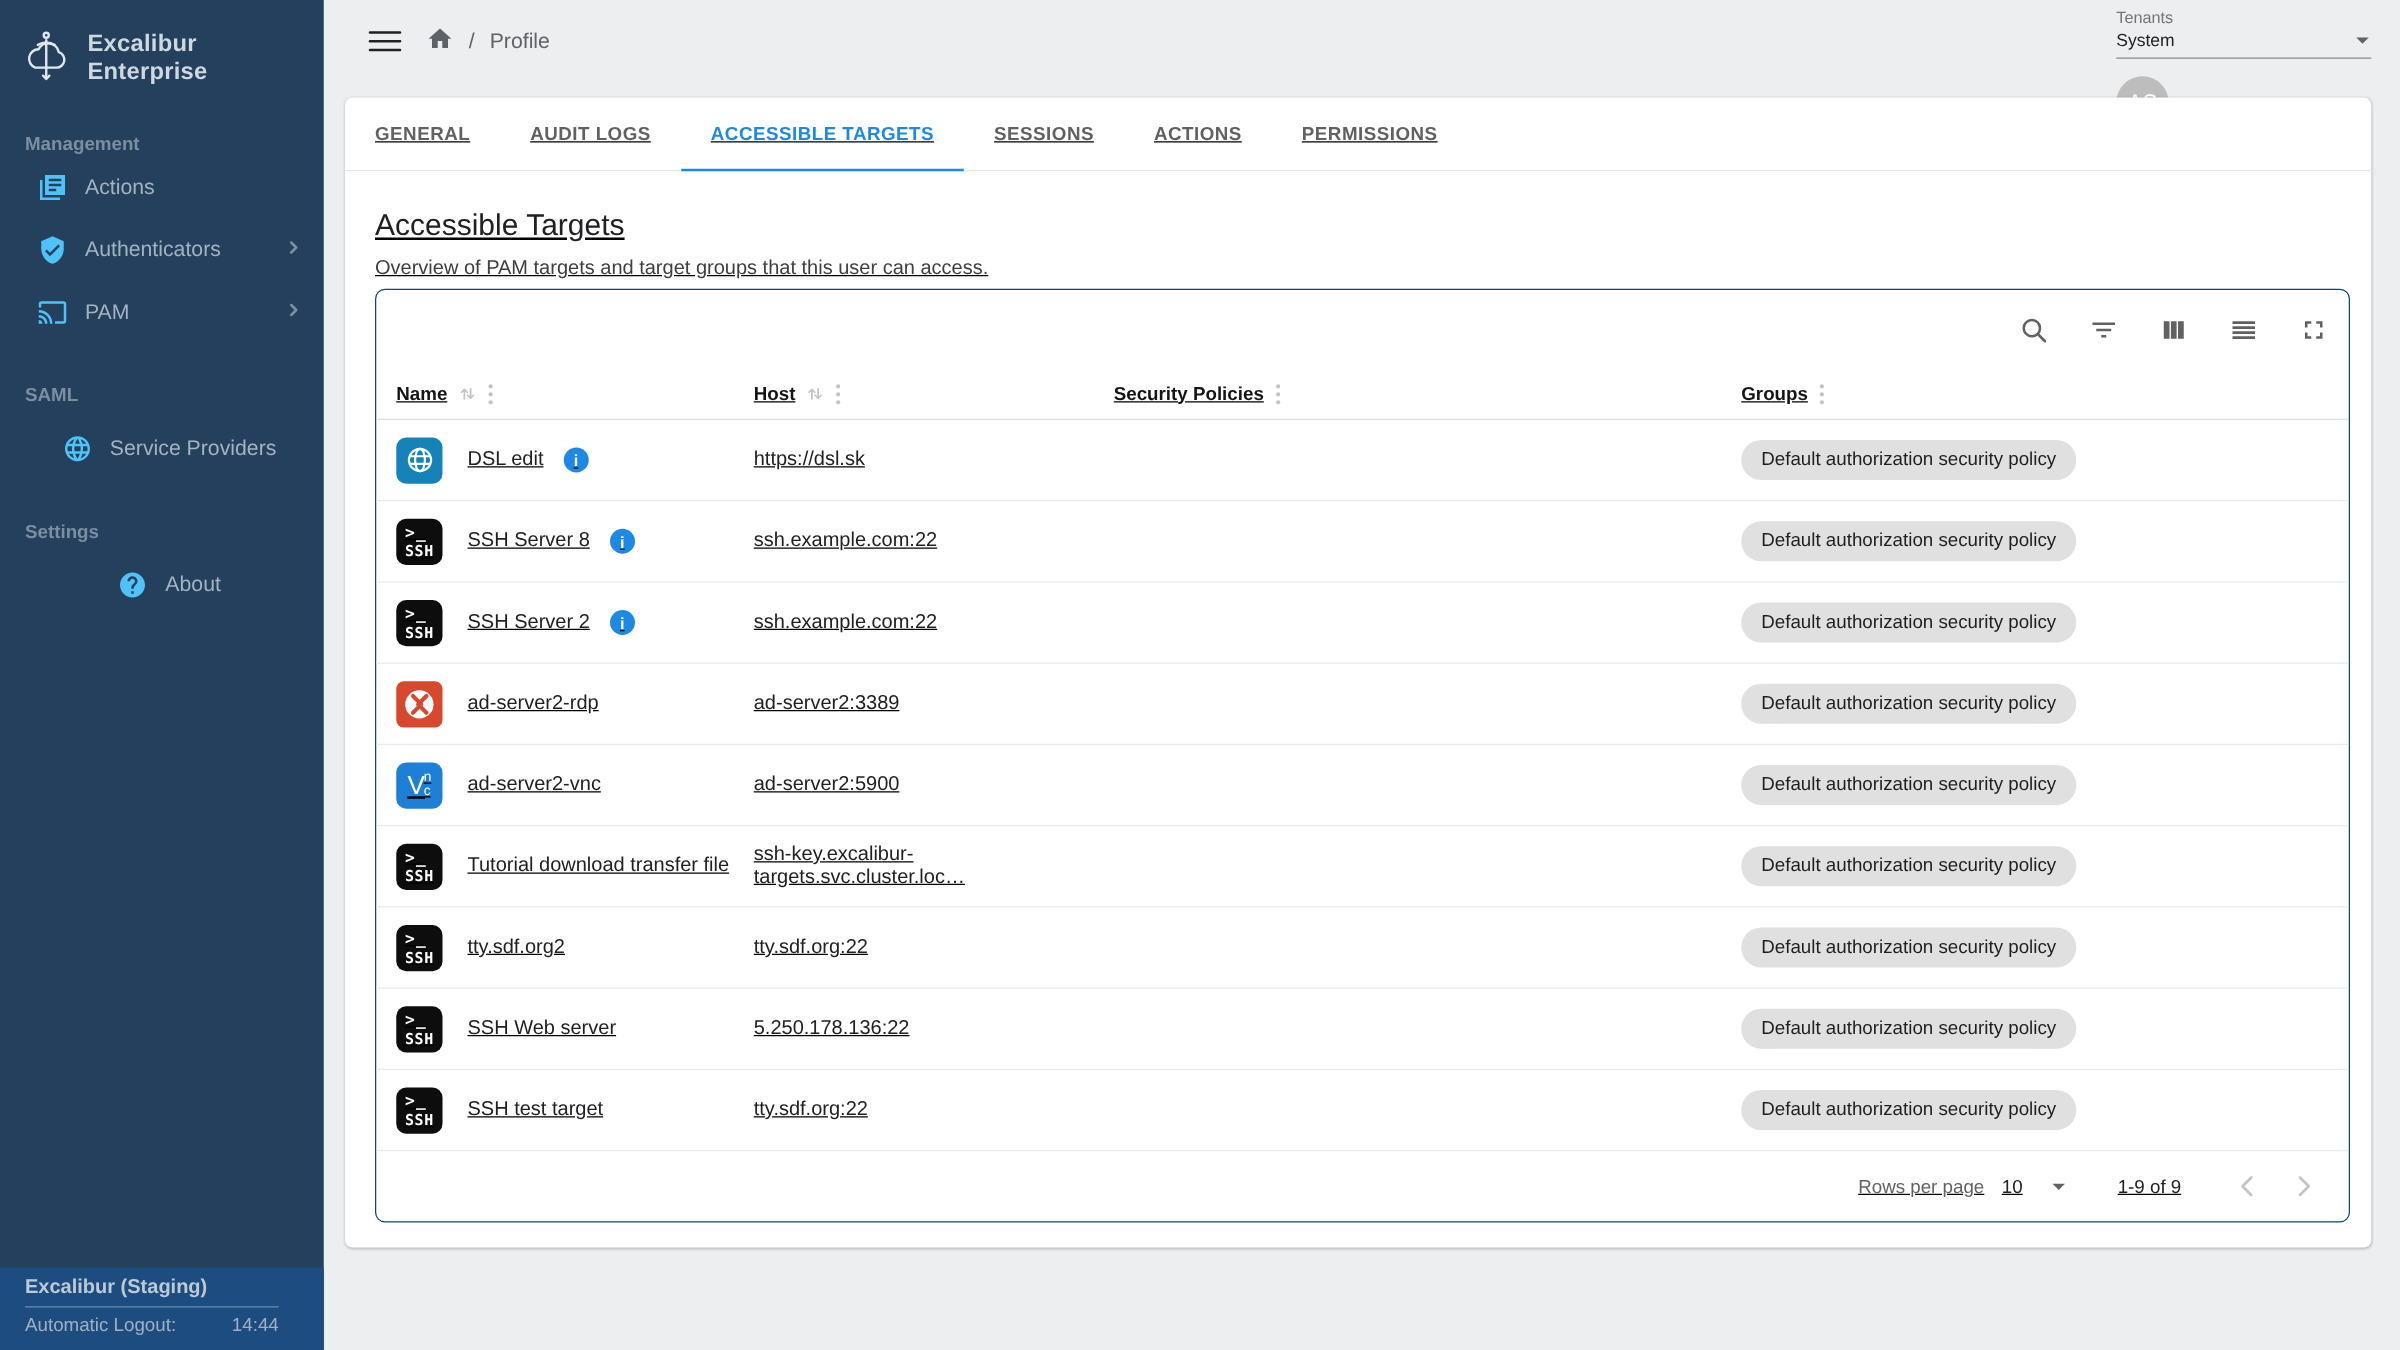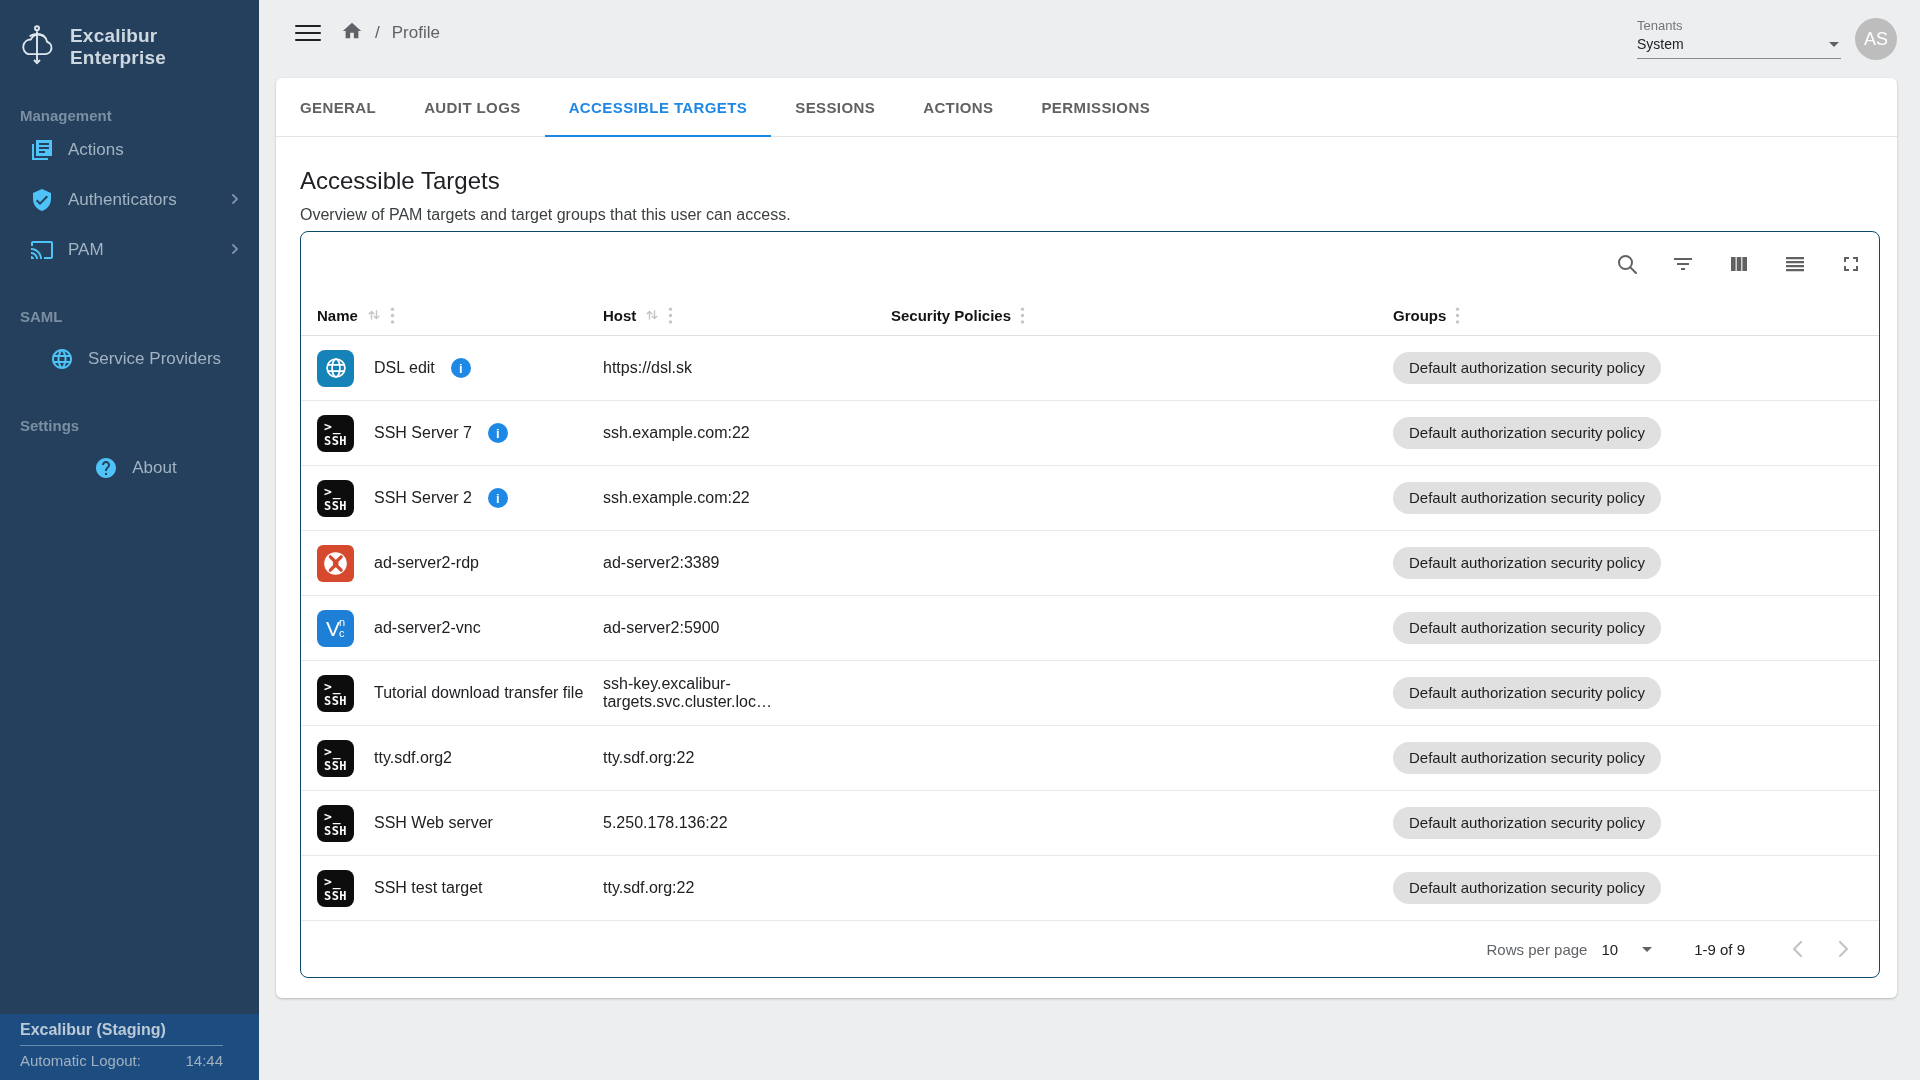--- a/index.html
+++ b/index.html
@@ -35,33 +35,33 @@
   .sf-row { display:flex; justify-content:space-between; font-size:15px; color:#9fb1c1; }
 
   
   .main { position:absolute; left:259px; top:0; right:0; height:1080px; }
   .topbar { height:70px; display:flex; align-items:flex-start; padding:0 23px 0 36px; }
   .topbar-left { display:flex; align-items:center; gap:20px; height:66px; }
   .hamburger { width:26px; display:flex; flex-direction:column; gap:4.5px; cursor:pointer; padding:4px 0; }
   .hamburger i { display:block; height:2.6px; background:#202124; border-radius:1px; }
   .crumb { display:flex; align-items:center; gap:12px; color:#5f6368; font-size:17px; }
   .crumb .sep { color:#5f6368; }
-  .topbar-right { margin-left:auto; display:flex; align-items:flex-start; gap:14px; padding-top:18px; }
+  .topbar-right { margin-left:auto; display:flex; align-items:flex-start; gap:14px; padding-top:6px;flex-direction:column; }
   .tenant-select { width:204px; border-bottom:1px solid #8a8a8a; padding-bottom:6px; cursor:pointer; }
   .tenant-label { font-size:13px; color:#757575; }
   .tenant-value-row { display:flex; align-items:center; margin-top:3px; }
   .tenant-value { font-size:14px; color:#202124; flex:1; }
   .dd-arrow { width:0; height:0; border-left:5px solid transparent; border-right:5px solid transparent; border-top:5px solid #5f6368; margin-right:2px; }
   .avatar { width:42px; height:42px; border-radius:50%; background:#bdbdbd; color:#fff;
             display:flex; align-items:center; justify-content:center; font-size:18px; cursor:pointer; }
 
   
   .card {
     position:absolute; left:17px; right:23px; top:78px; height:920px;
-    background:#fff; border-radius:6px; box-shadow:0 1px 3px rgba(0,0,0,.14), 0 1px 2px rgba(0,0,0,.1);
+    background:#fff; border-radius:6px; box-shadow:0 1px 3px rgba(0,0,0,.14), 0 1px 2px rgba(0,0,0,.1);text-decoration:underline;
   }
   .tabs { display:flex; height:59px; border-bottom:1px solid #e4e4e4; }
   .tab { display:flex; align-items:center; padding:0 24px; font-size:15px; font-weight:700;
          letter-spacing:.4px; color:#616161; cursor:pointer; position:relative; }
   .tab.active { color:#1e88e5; }
   .tab.active::after { content:""; position:absolute; left:0; right:0; bottom:-1px; height:2.5px; background:#1e88e5; }
 
   .card-body { padding:0 17px 0 24px; }
   .page-title { margin-top:30px; font-size:24px; font-weight:400; color:#202124; }
   .page-subtitle { margin-top:11px; font-size:16px; color:#3c4043; }
@@ -346,21 +346,21 @@
           <div class="cell"></div>
           <div class="cell"><span class="chip">Default authorization security policy</span></div>
         </div>
 
         <div class="grid-row trow">
           <div class="cell name-cell">
             <span class="ticon ssh">
               <span class="l1">&gt;_</span>
                 <span class="l2">SSH</span>
             </span>
-            <span class="tname">SSH Server 7</span>
+            <span class="tname">SSH Server 8</span>
             <span class="info-icon"></span>
           </div>
           <div class="cell">ssh.example.com:22</div>
           <div class="cell"></div>
           <div class="cell"><span class="chip">Default authorization security policy</span></div>
         </div>
 
         <div class="grid-row trow">
           <div class="cell name-cell">
             <span class="ticon ssh">

